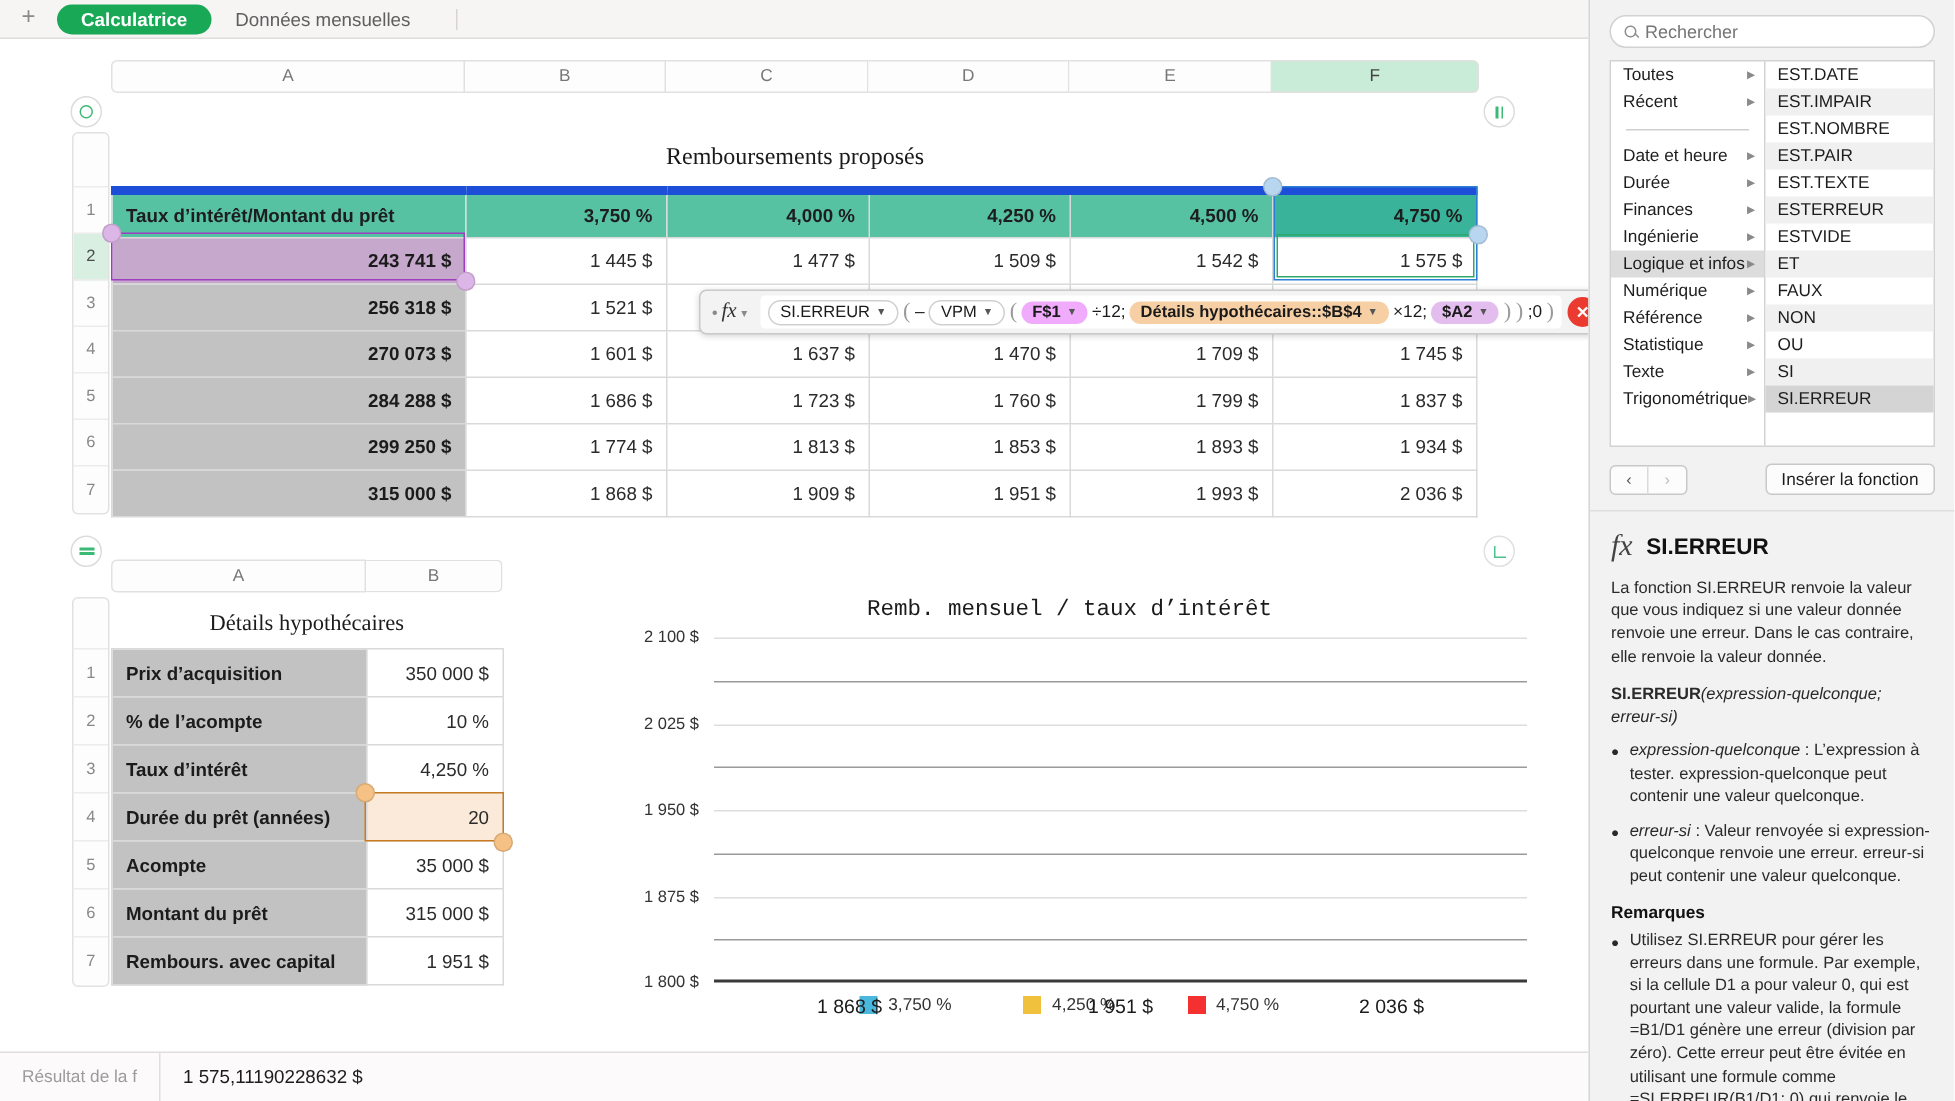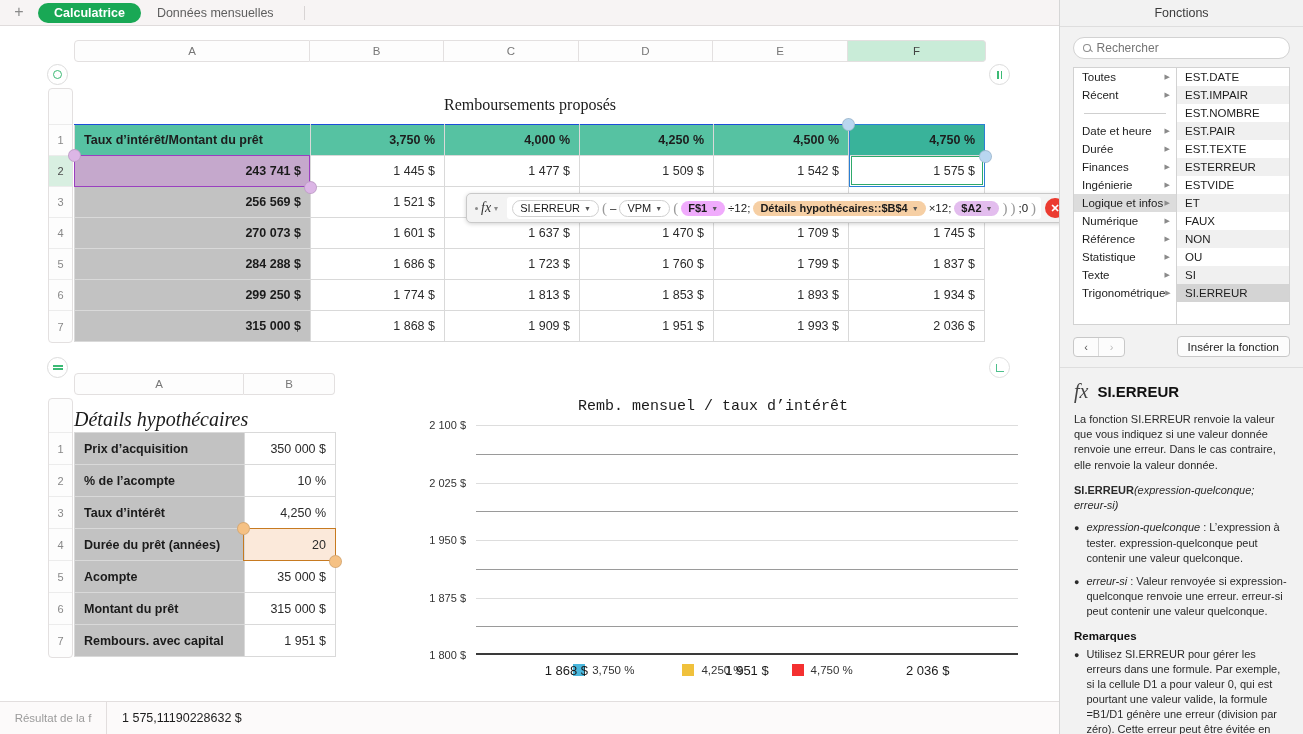--- a/index.html
+++ b/index.html
@@ -69,21 +69,21 @@
   .rowhdr-cell:last-child { border-bottom:none; }
 
   .t1-title {
     position:absolute; left:74px; top:70px; width:912px; text-align:center;
     font-family:"Liberation Serif", serif; font-size:16px; color:#1b1b1b;
   }
 
   .grid1 { position:absolute; left:74px; top:98px; border-collapse:collapse; }
   .grid1 td { height:31px; font-size:12.5px; padding:0 9px; vertical-align:middle;
               border-right:1px solid #d9d9d9; border-bottom:1px solid #d9d9d9; }
-  .grid1 tr:first-child td { border-top:1px solid #1d4ed8; }
+  .grid1 tr:first-child td { border-top:6px solid #1d4ed8; }
   .grid1 td:first-child { border-left:1px solid #d9d9d9; }
   .g-hdr { background:#5ac4a4; background:#56c2a2; color:#1d1d1d; font-weight:bold; }
   .g-hdr.dark { background:#39b39a; }
   .g-left { background:#c2c2c2; color:#1b1b1b; font-weight:bold; text-align:right; }
   .g-left.selcell { background:#c5a8cc; }
   .g-num { background:#fff; color:#2b2b2b; text-align:right; }
   .g-hdr.num { text-align:right; }
 
   
   .sel-purple { position:absolute; left:74px; top:129px; width:236px; height:32px;
@@ -133,22 +133,22 @@
 
   
   .t2-knob { position:absolute; left:47px; top:331px; width:21px; height:21px; border-radius:50%;
     border:1px solid #dcdcdc; background:#fff; display:flex; align-items:center; justify-content:center; }
   .t2-knob i { display:block; width:10px; height:1.8px; background:#3cba75; box-shadow:0 3px 0 #3cba75; margin-top:-3px;}
   .t2-colhdr-row { position:absolute; left:74px; top:347px; display:flex; height:20px; }
   .t2-rowhdr { position:absolute; left:48px; top:372px; width:25px;
     border:1px solid #e3e0e0; border-radius:4px; background:#fdfdfd; overflow:hidden; }
   .t2-rowhdr .rowhdr-cell { height:32px; }
   .t2-rowhdr .spacer { height:34px; }
-  .t2-title { position:absolute; left:74px; top:382px; width:261px; text-align:left;
-    font-family:"Liberation Serif", serif; font-size:20px; color:#1b1b1b;font-style:italic; }
+  .t2-title { position:absolute; left:74px; top:382px; width:261px; text-align:center;
+    font-family:"Liberation Serif", serif; font-size:15px; color:#1b1b1b; }
   .grid2 { position:absolute; left:74px; top:406px; border-collapse:collapse; }
   .grid2 td { height:32px; font-size:12.5px; padding:0 9px; vertical-align:middle;
               border-right:1px solid #d9d9d9; border-bottom:1px solid #d9d9d9; }
   .grid2 tr:first-child td { border-top:1px solid #d9d9d9; }
   .grid2 td:first-child { border-left:1px solid #d9d9d9; }
   .d-lbl { background:#c2c2c2; color:#1b1b1b; font-weight:bold; width:170px; }
   .d-val { background:#fff; color:#2b2b2b; text-align:right; width:91px; }
   .d-val.hl { background:#fbe9da; }
   .sel-orange { position:absolute; left:243px; top:502px; width:93px; height:33px;
     border:1.6px solid #c77a20; pointer-events:none; }
@@ -292,21 +292,21 @@
     </tr>
     <tr>
       <td class="g-left selcell">243 741 $</td>
       <td class="g-num">1 445 $</td>
       <td class="g-num">1 477 $</td>
       <td class="g-num">1 509 $</td>
       <td class="g-num">1 542 $</td>
       <td class="g-num">1 575 $</td>
     </tr>
     <tr>
-      <td class="g-left">256 569 $</td>
+      <td class="g-left">256 318 $</td>
       <td class="g-num">1 521 $</td>
       <td class="g-num"></td>
       <td class="g-num"></td>
       <td class="g-num"></td>
       <td class="g-num"></td>
     </tr>
     <tr>
       <td class="g-left">270 073 $</td>
       <td class="g-num">1 601 $</td>
       <td class="g-num">1 637 $</td>
@@ -504,21 +504,20 @@
     </div>
   </div>
 </div>
 
 <div class="statusbar">
   <div class="sb-label">Résultat de la f</div>
   <div class="sb-value">1 575,11190228632 $</div>
 </div>
 
 <div class="panel">
-  <div class="panel-title">Fonctions</div>
 
   <div class="searchwrap">
     <div class="searchbox">
       <span class="mag"></span>
       <input type="text" placeholder="Rechercher" style="">
     </div>
   </div>
 
   <div class="lists">
     <div class="catcol">

